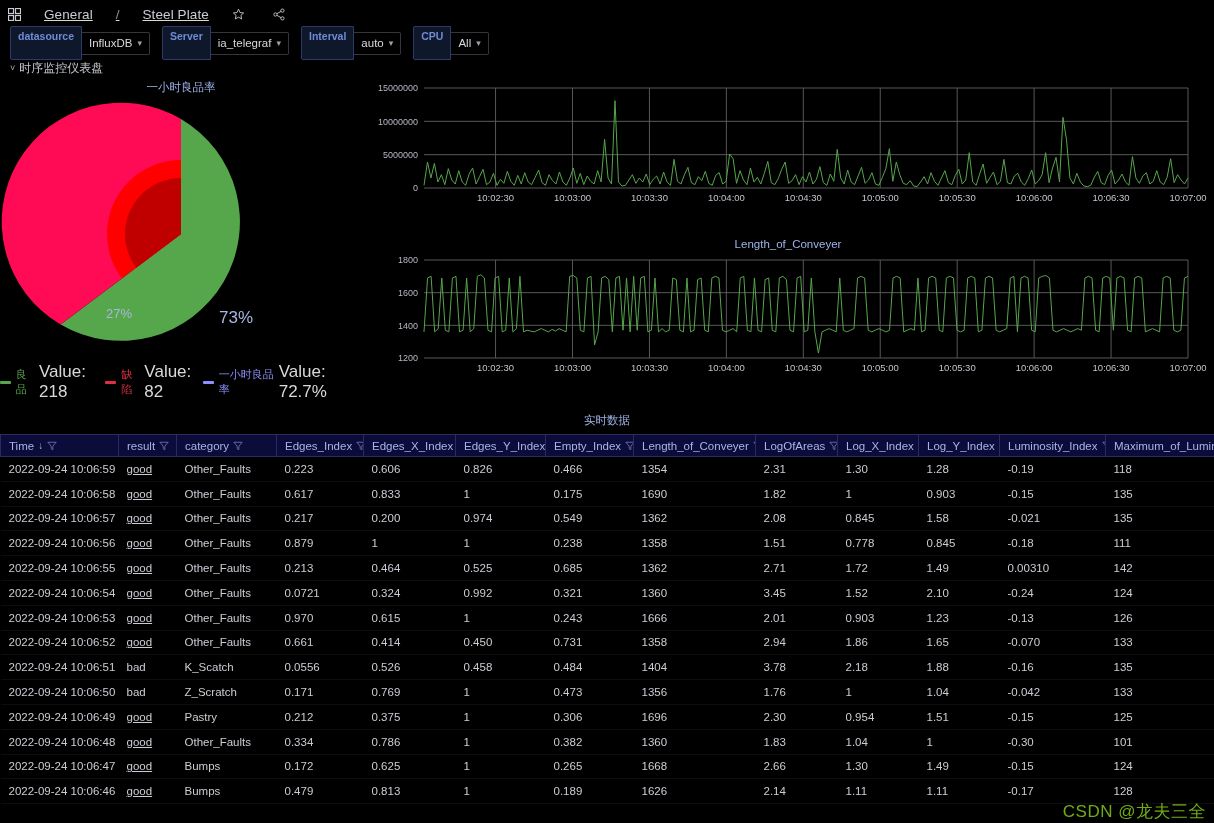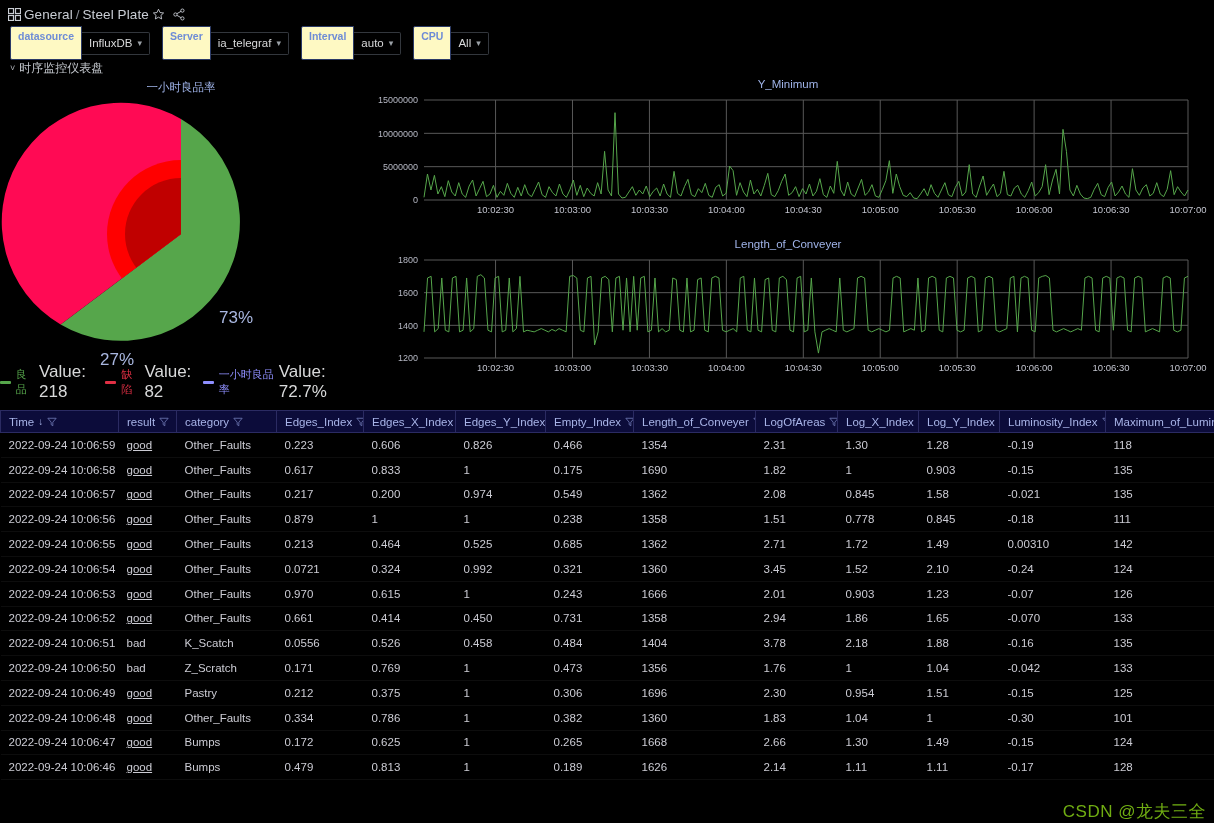--- a/index.html
+++ b/index.html
@@ -12,21 +12,22 @@
     color: #d8d9da;
   }
   body { position: relative; }
 
   
   #breadcrumb-bar {
     height: 28px;
     display: flex;
     align-items: center;
     padding: 0 0 0 8px;
-    gap: 3px;
+    gap: 23px;
+    text-decoration: underline;
   }
   .crumb-text {
     font-size: 13.5px;
     color: #c9cdd4;
     letter-spacing: .1px;
   }
   .crumb-sep { color: #8e939b; font-size: 13.5px; }
   .ic { display: inline-flex; align-items: center; justify-content: center; }
   .ic svg { display: block; }
 
@@ -34,21 +35,21 @@
   #varbar {
     height: 30px;
     display: flex;
     align-items: center;
     padding-left: 10px;
     gap: 0px;
   }
   .var-group { display: flex; align-items: center; margin-right: 12px; }
   .var-label {
     border: 1px solid #2b3a67;
-    background: #fef9c3;
+    background: #0f172a;
     color: #6e8cd6;
     font-size: 10.5px;
     padding: 4px 7px 18px 7px;
     height: 34px;
     display: flex; align-items: center;
     border-radius: 2px 0 0 2px;
     font-weight: 600;
     white-space: nowrap;
   }
   .var-value {
@@ -91,21 +92,21 @@
   #pie-panel { position: absolute; left: 0; top: 0; width: 362px; height: 315px; }
   #pie-panel .panel-title { margin-top: 2px; }
   #pie-wrap { position: relative; width: 362px; height: 265px; }
   #pie-svg { position: absolute; left: 0; top: 0; }
   .pie-lbl {
     fill: #a9b7e0;
     font-family: "Liberation Sans", sans-serif;
     font-size: 17px;
   }
   #pie-legend {
-    display: flex; align-items: center; justify-content: flex-start;
+    display: flex; align-items: center; justify-content: flex-end;
     gap: 0; font-size: 11px; margin-top: 2px;
   }
   .lg-item { display: flex; align-items: center; gap: 5px; }
   .lg-swatch { width: 13px; height: 3px; border-radius: 1px; display: inline-block; }
   .lg-name { font-size: 11px; }
   .lg-val { color: #d8d9da; font-size: 17px; }
 
   
   #ts1 { position: absolute; left: 362px; top: 0px; width: 852px; height: 160px; }
   #ts2 { position: absolute; left: 362px; top: 160px; width: 852px; height: 150px; }
@@ -258,21 +259,21 @@
         </clipPath>
         <g clip-path="url(#defclip)">
           <circle cx="181" cy="139" r="74" fill="#ff0000"></circle>
           <circle cx="181" cy="139" r="56" fill="#c00000"></circle>
         </g>
         <text class="pie-lbl" x="236" y="228" text-anchor="middle">73%</text>
         <text class="pie-lbl" x="127" y="228" text-anchor="middle" style="font-size:0"></text>
         <text class="pie-lbl" x="127" y="229" text-anchor="middle" style="display:none"></text>
       </svg>
 
-      <div style="position:absolute; left:100px; top:211px; color:#a9b7e0; font-size:17px;margin-top:44px;">27%</div>
+      <div style="position:absolute; left:106px; top:211px; color:#a9b7e0; font-size:13px;">27%</div>
     </div>
     <div id="pie-legend">
       <div class="lg-item">
         <span class="lg-swatch" style="background:#56a64b"></span>
         <span class="lg-name" style="color:#56a64b">良品</span>
         <span class="lg-val">Value: 218</span>
       </div>
       <div class="lg-item">
         <span class="lg-swatch" style="background:#e02f44"></span>
         <span class="lg-name" style="color:#e02f44">缺陷</span>
@@ -280,21 +281,20 @@
       </div>
       <div class="lg-item">
         <span class="lg-swatch" style="background:#8f8fff"></span>
         <span class="lg-name" style="color:#8f8fff">一小时良品率</span>
         <span class="lg-val">Value: 72.7%</span>
       </div>
     </div>
   </div>
 
   <div id="ts1">
-    <div class="panel-title">Y_Minimum</div>
     <div class="ts-plot">
       <svg class="ts-svg" id="svg-ts1" width="852" height="140" viewBox="0 0 852 140">
           <line x1="62" y1="110" x2="826" y2="110" stroke="#585858" stroke-width="1"></line>
           <text x="56" y="113.2" text-anchor="end" class="ax-txt">0</text>
           <line x1="62" y1="76.66666666666667" x2="826" y2="76.66666666666667" stroke="#585858" stroke-width="1"></line>
           <text x="56" y="79.86666666666667" text-anchor="end" class="ax-txt">5000000</text>
           <line x1="62" y1="43.33333333333334" x2="826" y2="43.33333333333334" stroke="#585858" stroke-width="1"></line>
           <text x="56" y="46.533333333333346" text-anchor="end" class="ax-txt">10000000</text>
           <line x1="62" y1="10" x2="826" y2="10" stroke="#585858" stroke-width="1"></line>
           <text x="56" y="13.2" text-anchor="end" class="ax-txt">15000000</text>
@@ -355,20 +355,21 @@
           <text x="749.0614300100705" y="121" text-anchor="middle" class="ax-txt ax-txt-x">10:06:30</text>
           <line x1="826" y1="10" x2="826" y2="108" stroke="#585858" stroke-width="1"></line>
           <text x="826" y="121" text-anchor="middle" class="ax-txt ax-txt-x">10:07:00</text>
           <polyline points="62.00,81.87 65.55,27.97 69.11,26.33 72.66,81.87 76.21,78.60 79.77,27.97 83.32,80.23 86.87,81.87 90.43,27.97 93.98,26.33 97.53,81.87 101.09,80.23 104.64,27.97 108.20,81.87 111.75,78.60 115.30,26.33 118.86,24.70 122.41,27.97 125.96,80.23 129.52,81.87 133.07,27.97 136.62,26.33 140.18,81.87 143.73,80.23 147.28,27.97 150.84,81.87 154.39,78.60 157.94,26.33 161.50,81.87 165.05,80.23 168.60,81.05 172.16,81.87 175.71,80.23 179.27,78.60 182.82,80.23 186.37,81.87 189.93,79.42 193.48,81.05 197.03,78.60 200.59,80.23 204.14,81.87 207.69,26.33 211.25,25.52 214.80,27.97 218.35,80.23 221.91,81.87 225.46,27.97 229.01,26.33 232.57,94.93 236.12,81.87 239.67,27.97 243.23,26.33 246.78,29.60 250.33,81.87 253.89,27.97 257.44,26.33 261.00,80.23 264.55,27.97 268.10,81.87 271.66,26.33 275.21,80.23 278.76,27.97 282.32,26.33 285.87,81.87 289.42,80.23 292.98,27.97 296.53,81.87 300.08,78.60 303.64,81.87 307.19,80.23 310.74,27.97 314.30,29.60 317.85,80.23 321.40,81.87 324.96,27.97 328.51,81.87 332.07,80.23 335.62,29.60 339.17,27.97 342.73,80.23 346.28,81.87 349.83,27.97 353.39,26.33 356.94,27.97 360.49,80.23 364.05,81.87 367.60,80.23 371.15,78.60 374.71,81.87 378.26,27.97 381.81,26.33 385.37,80.23 388.92,81.87 392.47,27.97 396.03,80.23 399.58,81.87 403.13,29.60 406.69,27.97 410.24,80.23 413.80,81.87 417.35,27.97 420.90,26.33 424.46,29.60 428.01,80.23 431.56,81.87 435.12,27.97 438.67,26.33 442.22,81.87 445.78,80.23 449.33,27.97 452.88,81.87 456.44,103.10 459.99,81.87 463.54,80.23 467.10,78.60 470.65,80.23 474.20,81.87 477.76,27.97 481.31,80.23 484.87,81.87 488.42,80.23 491.97,78.60 495.53,27.97 499.08,26.33 502.63,27.97 506.19,80.23 509.74,81.87 513.29,80.23 516.85,78.60 520.40,80.23 523.95,81.87 527.51,80.23 531.06,27.97 534.61,26.33 538.17,27.97 541.72,81.87 545.27,80.23 548.83,78.60 552.38,80.23 555.93,27.97 559.49,81.87 563.04,80.23 566.60,27.97 570.15,26.33 573.70,27.97 577.26,80.23 580.81,81.87 584.36,27.97 587.92,26.33 591.47,27.97 595.02,80.23 598.58,81.87 602.13,80.23 605.68,27.97 609.24,26.33 612.79,27.97 616.34,81.87 619.90,80.23 623.45,27.97 627.00,26.33 630.56,27.97 634.11,80.23 637.67,81.87 641.22,80.23 644.77,78.60 648.33,27.97 651.88,26.33 655.43,81.87 658.99,27.97 662.54,26.33 666.09,27.97 669.65,80.23 673.20,81.87 676.75,27.97 680.31,26.33 683.86,25.52 687.41,27.97 690.97,80.23 694.52,81.87 698.07,80.23 701.63,78.60 705.18,80.23 708.73,81.87 712.29,80.23 715.84,78.60 719.40,80.23 722.95,27.97 726.50,26.33 730.06,27.97 733.61,80.23 737.16,81.87 740.72,27.97 744.27,26.33 747.82,27.97 751.38,80.23 754.93,27.97 758.48,26.33 762.04,27.97 765.59,80.23 769.14,81.87 772.70,27.97 776.25,26.33 779.80,27.97 783.36,81.87 786.91,80.23 790.47,78.60 794.02,80.23 797.57,81.87 801.13,27.97 804.68,26.33 808.23,27.97 811.79,80.23 815.34,81.87 818.89,80.23 822.45,27.97 826.00,26.33" fill="none" stroke="#56a64b" stroke-width="1" stroke-linejoin="round"></polyline>
         </svg>
     </div>
   </div>
 </div>
 
 <div id="table-panel">
+  <div id="table-title">实时数据</div>
   <div id="table-scroll">
     <table class="gtable">
       <colgroup>
         <col style="width:118px">
           <col style="width:58px">
           <col style="width:100px">
         <col style="width:87px">
           <col style="width:92px">
           <col style="width:90px">
         <col style="width:88px">
@@ -575,21 +576,21 @@
             <td class="res-good">good</td>
             <td>Other_Faults</td>
             <td>0.970</td>
             <td>0.615</td>
             <td>1</td>
             <td>0.243</td>
             <td>1666</td>
             <td>2.01</td>
             <td>0.903</td>
             <td>1.23</td>
-            <td>-0.07</td>
+            <td>-0.13</td>
             <td>126</td>
           </tr>
           <tr>
             <td class="t-time">2022-09-24 10:06:52</td>
             <td class="res-good">good</td>
             <td>Other_Faults</td>
             <td>0.661</td>
             <td>0.414</td>
             <td>0.450</td>
             <td>0.731</td>

